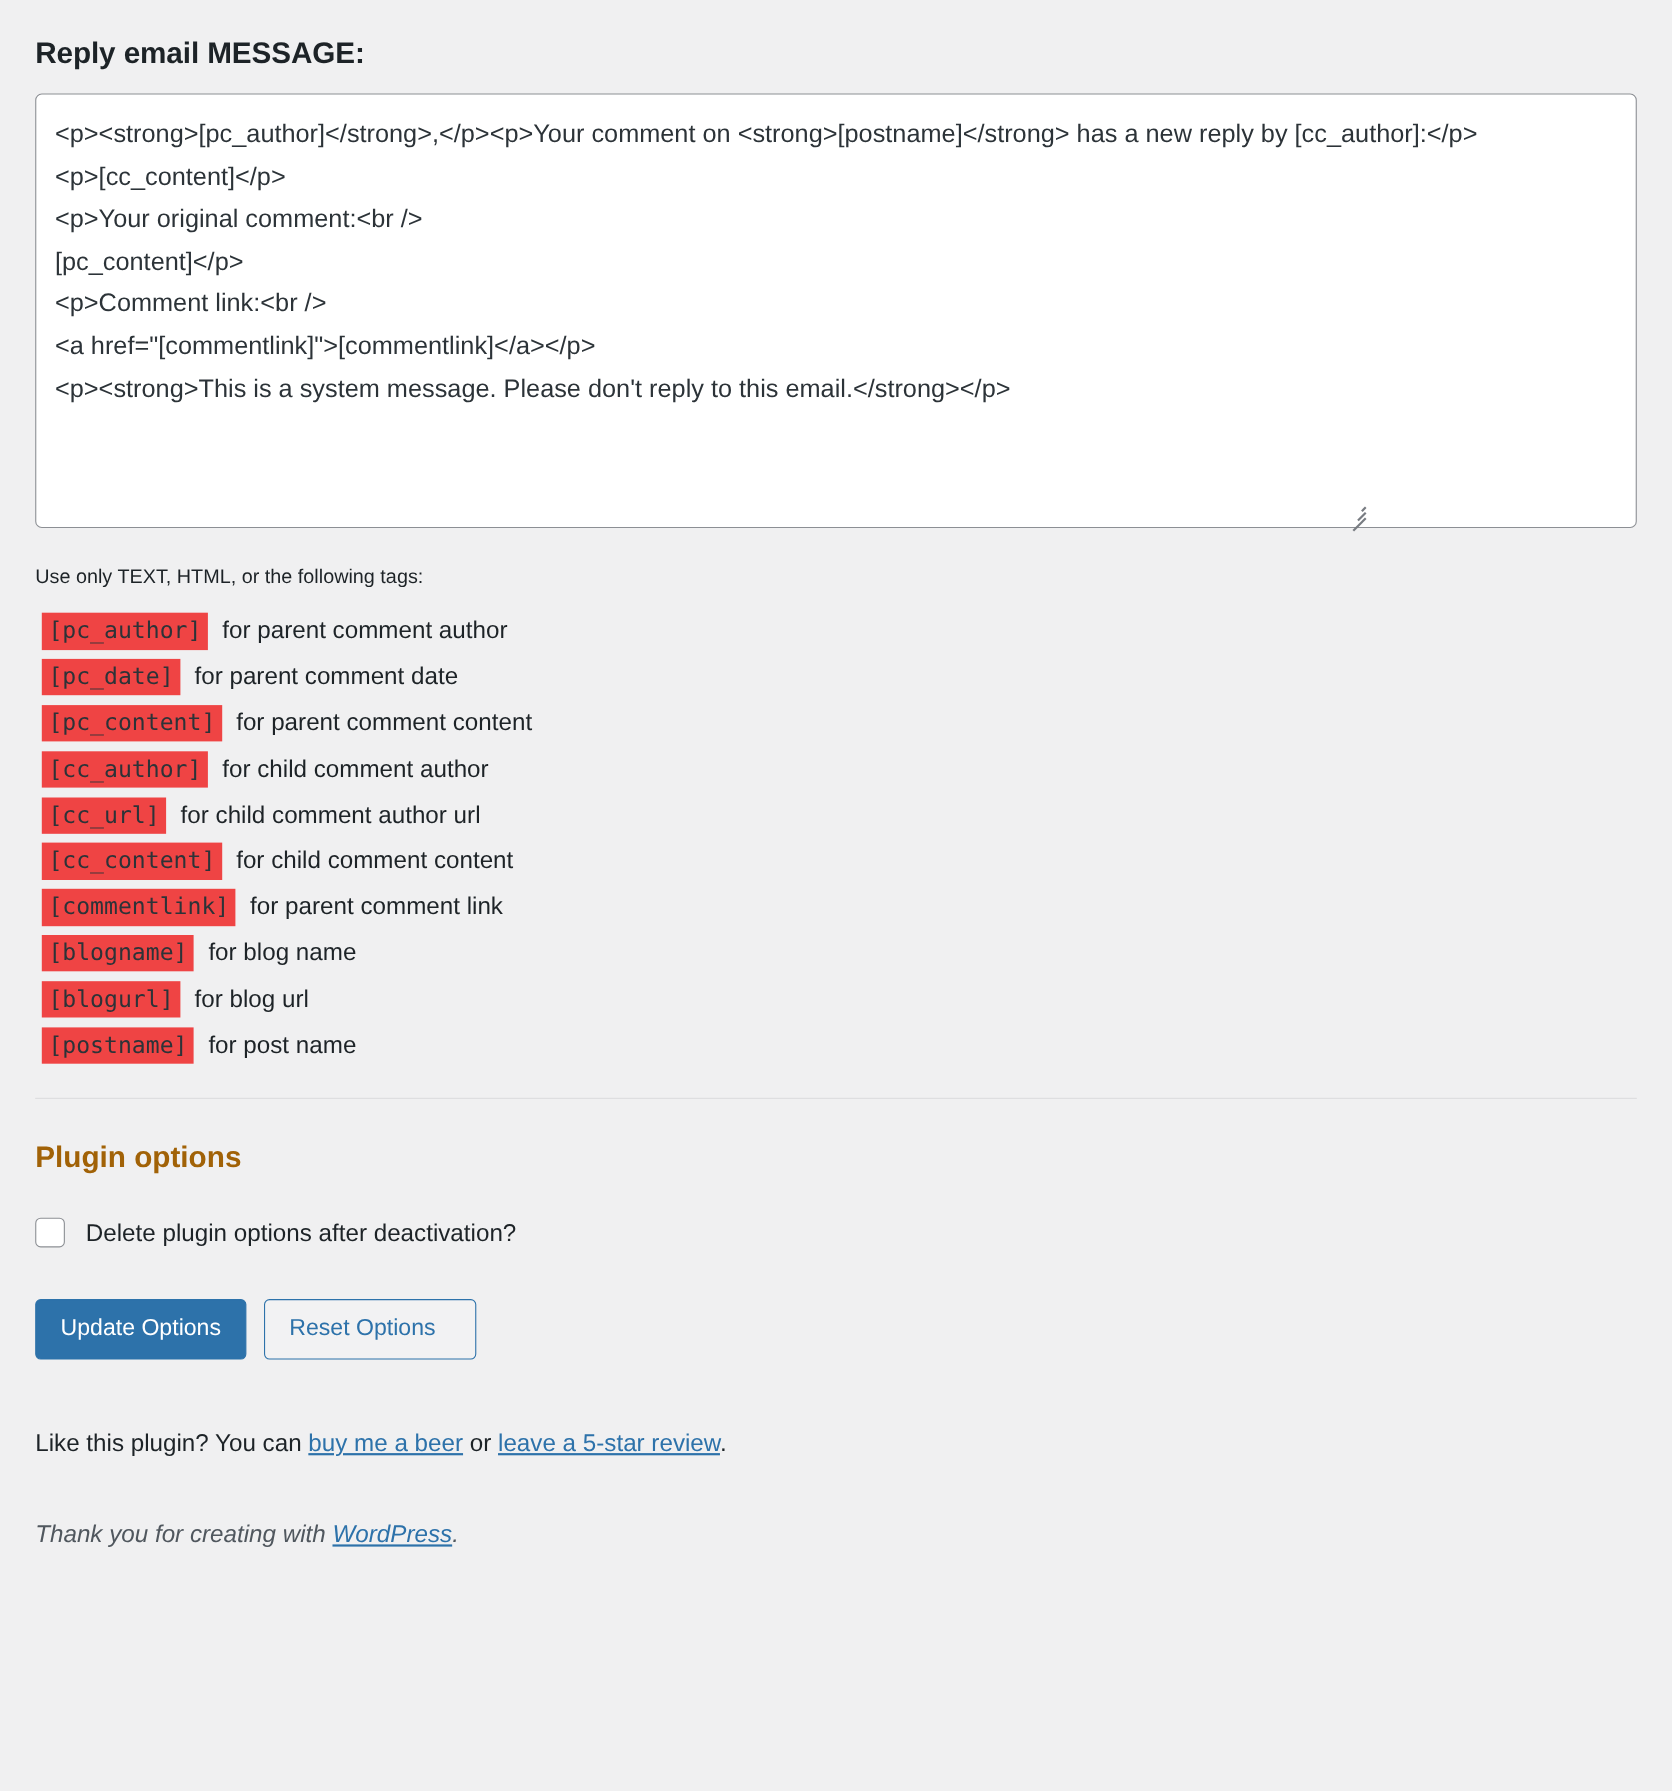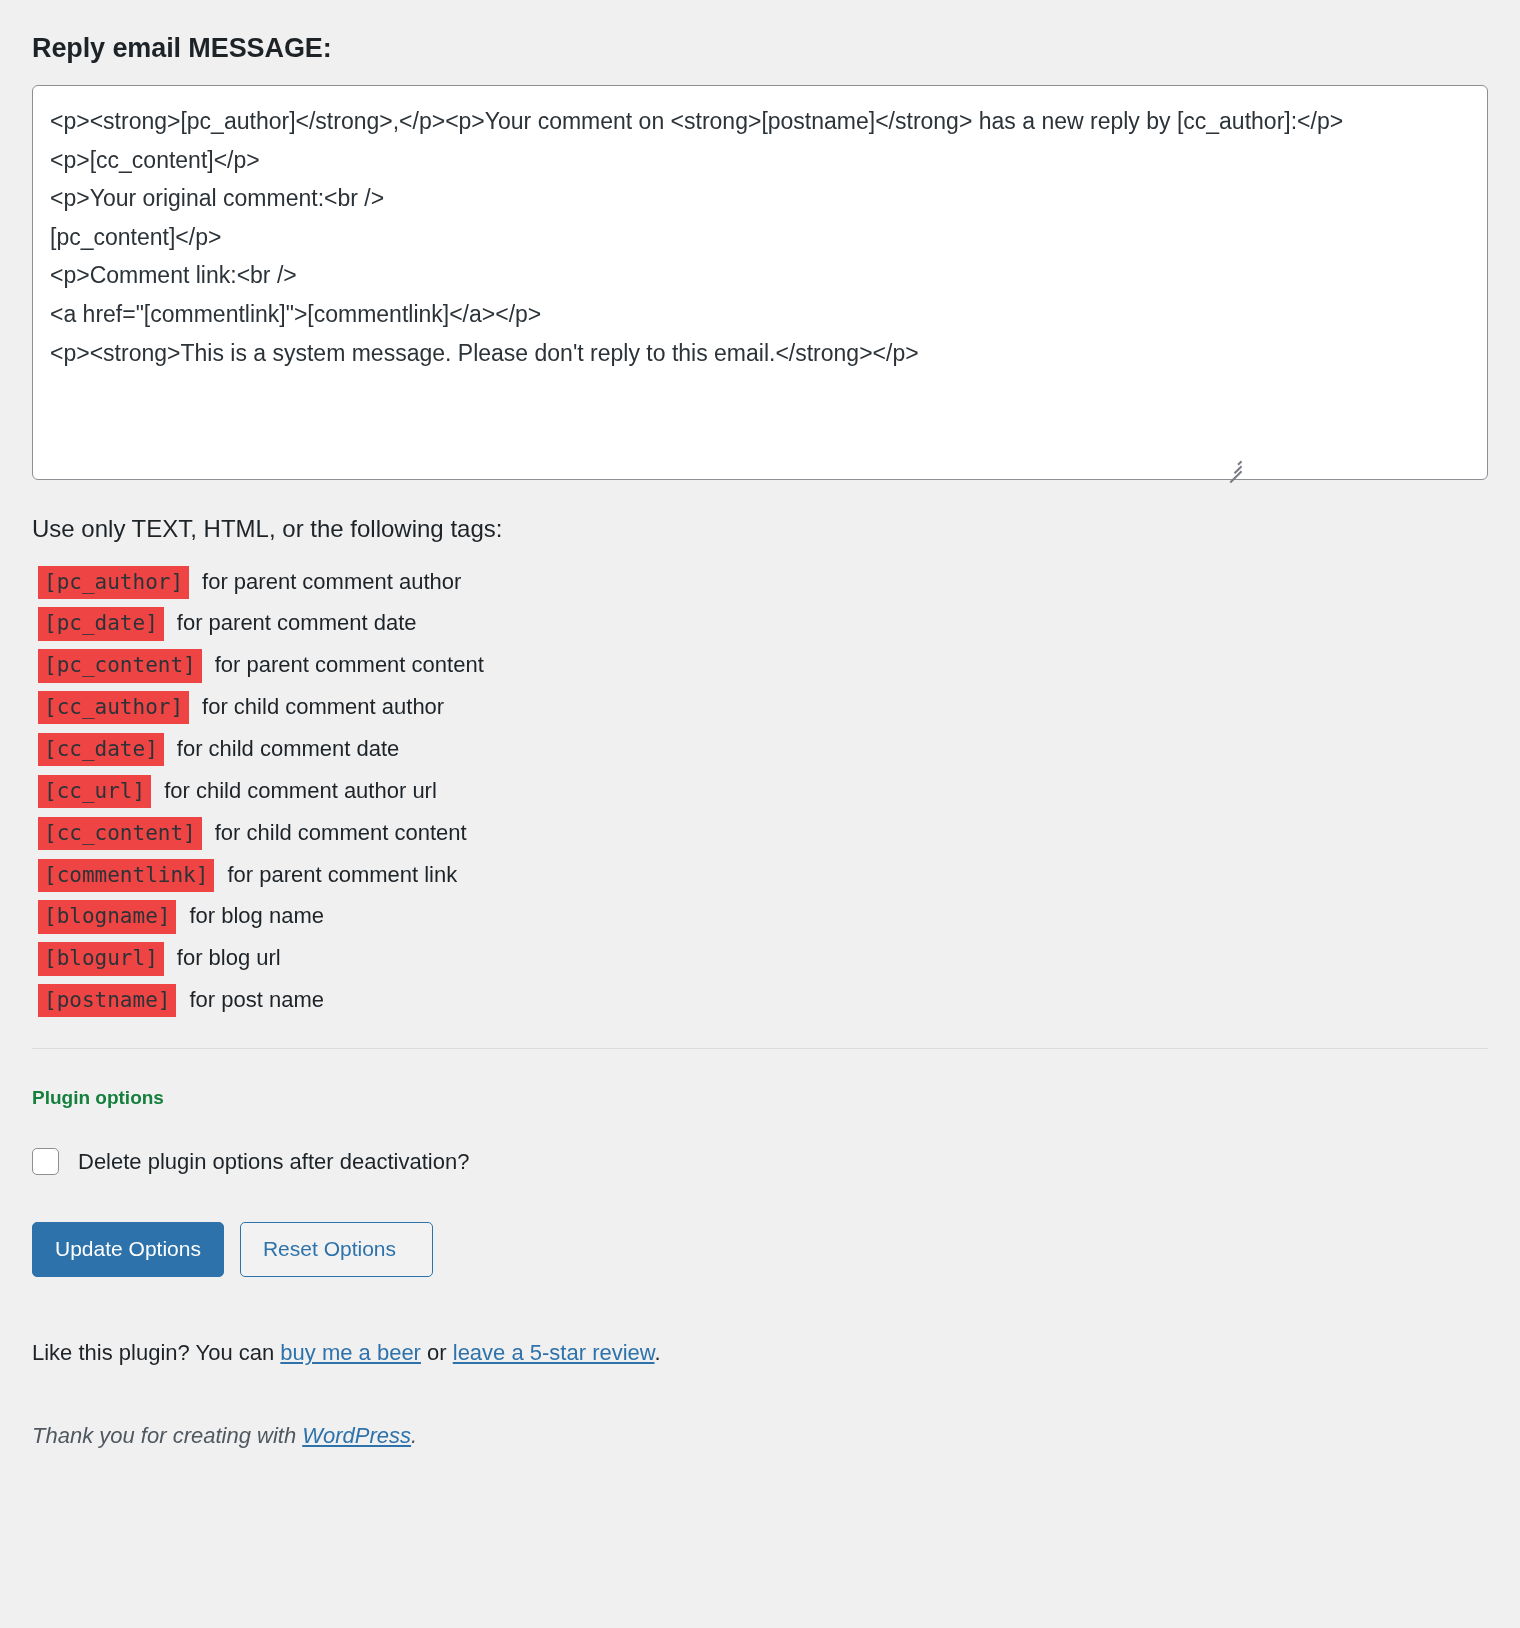--- a/index.html
+++ b/index.html
@@ -69,21 +69,21 @@
     height: 1.6px;
     transform-origin: right bottom;
     transform: rotate(-45deg);
   }
   .resize-grip i:nth-child(1) { bottom: 2px;  width: 16px; }
   .resize-grip i:nth-child(2) { bottom: 7px;  width: 10px; }
   .resize-grip i:nth-child(3) { bottom: 12px; width: 5px;  }
 
   
   .helper-text {
-    font-size: 24px;
+    font-size: 18px;
     color: #1d2327;
     margin-top: 32px;
     line-height: 1.4;
   }
 
   
   .tag-list {
     margin-top: 20px;
   }
   .tag-row {
@@ -110,23 +110,23 @@
   
   .divider {
     border: 0;
     border-top: 1px solid #dcdcde;
     margin: 31px 0 0 0;
     width: 1456px;
   }
 
   
   .plugin-options-title {
-    font-size: 19px;
+    font-size: 27px;
     font-weight: bold;
-    color: #15803d;
+    color: #a16207;
     margin: 0;
     padding-top: 38px;
   }
   .checkbox-row {
     display: flex;
     align-items: center;
     margin-top: 39px;
   }
   .checkbox-box {
     width: 27px;
@@ -232,24 +232,20 @@
     <div class="tag-row">
       <code class="tag-code">[pc_content]</code>
       <span class="tag-desc">for parent comment content</span>
     </div>
 
     <div class="tag-row">
       <code class="tag-code">[cc_author]</code>
       <span class="tag-desc">for child comment author</span>
     </div>
 
-    <div class="tag-row">
-      <code class="tag-code">[cc_date]</code>
-      <span class="tag-desc">for child comment date</span>
-    </div>
 
     <div class="tag-row">
       <code class="tag-code">[cc_url]</code>
       <span class="tag-desc">for child comment author url</span>
     </div>
 
     <div class="tag-row">
       <code class="tag-code">[cc_content]</code>
       <span class="tag-desc">for child comment content</span>
     </div>

